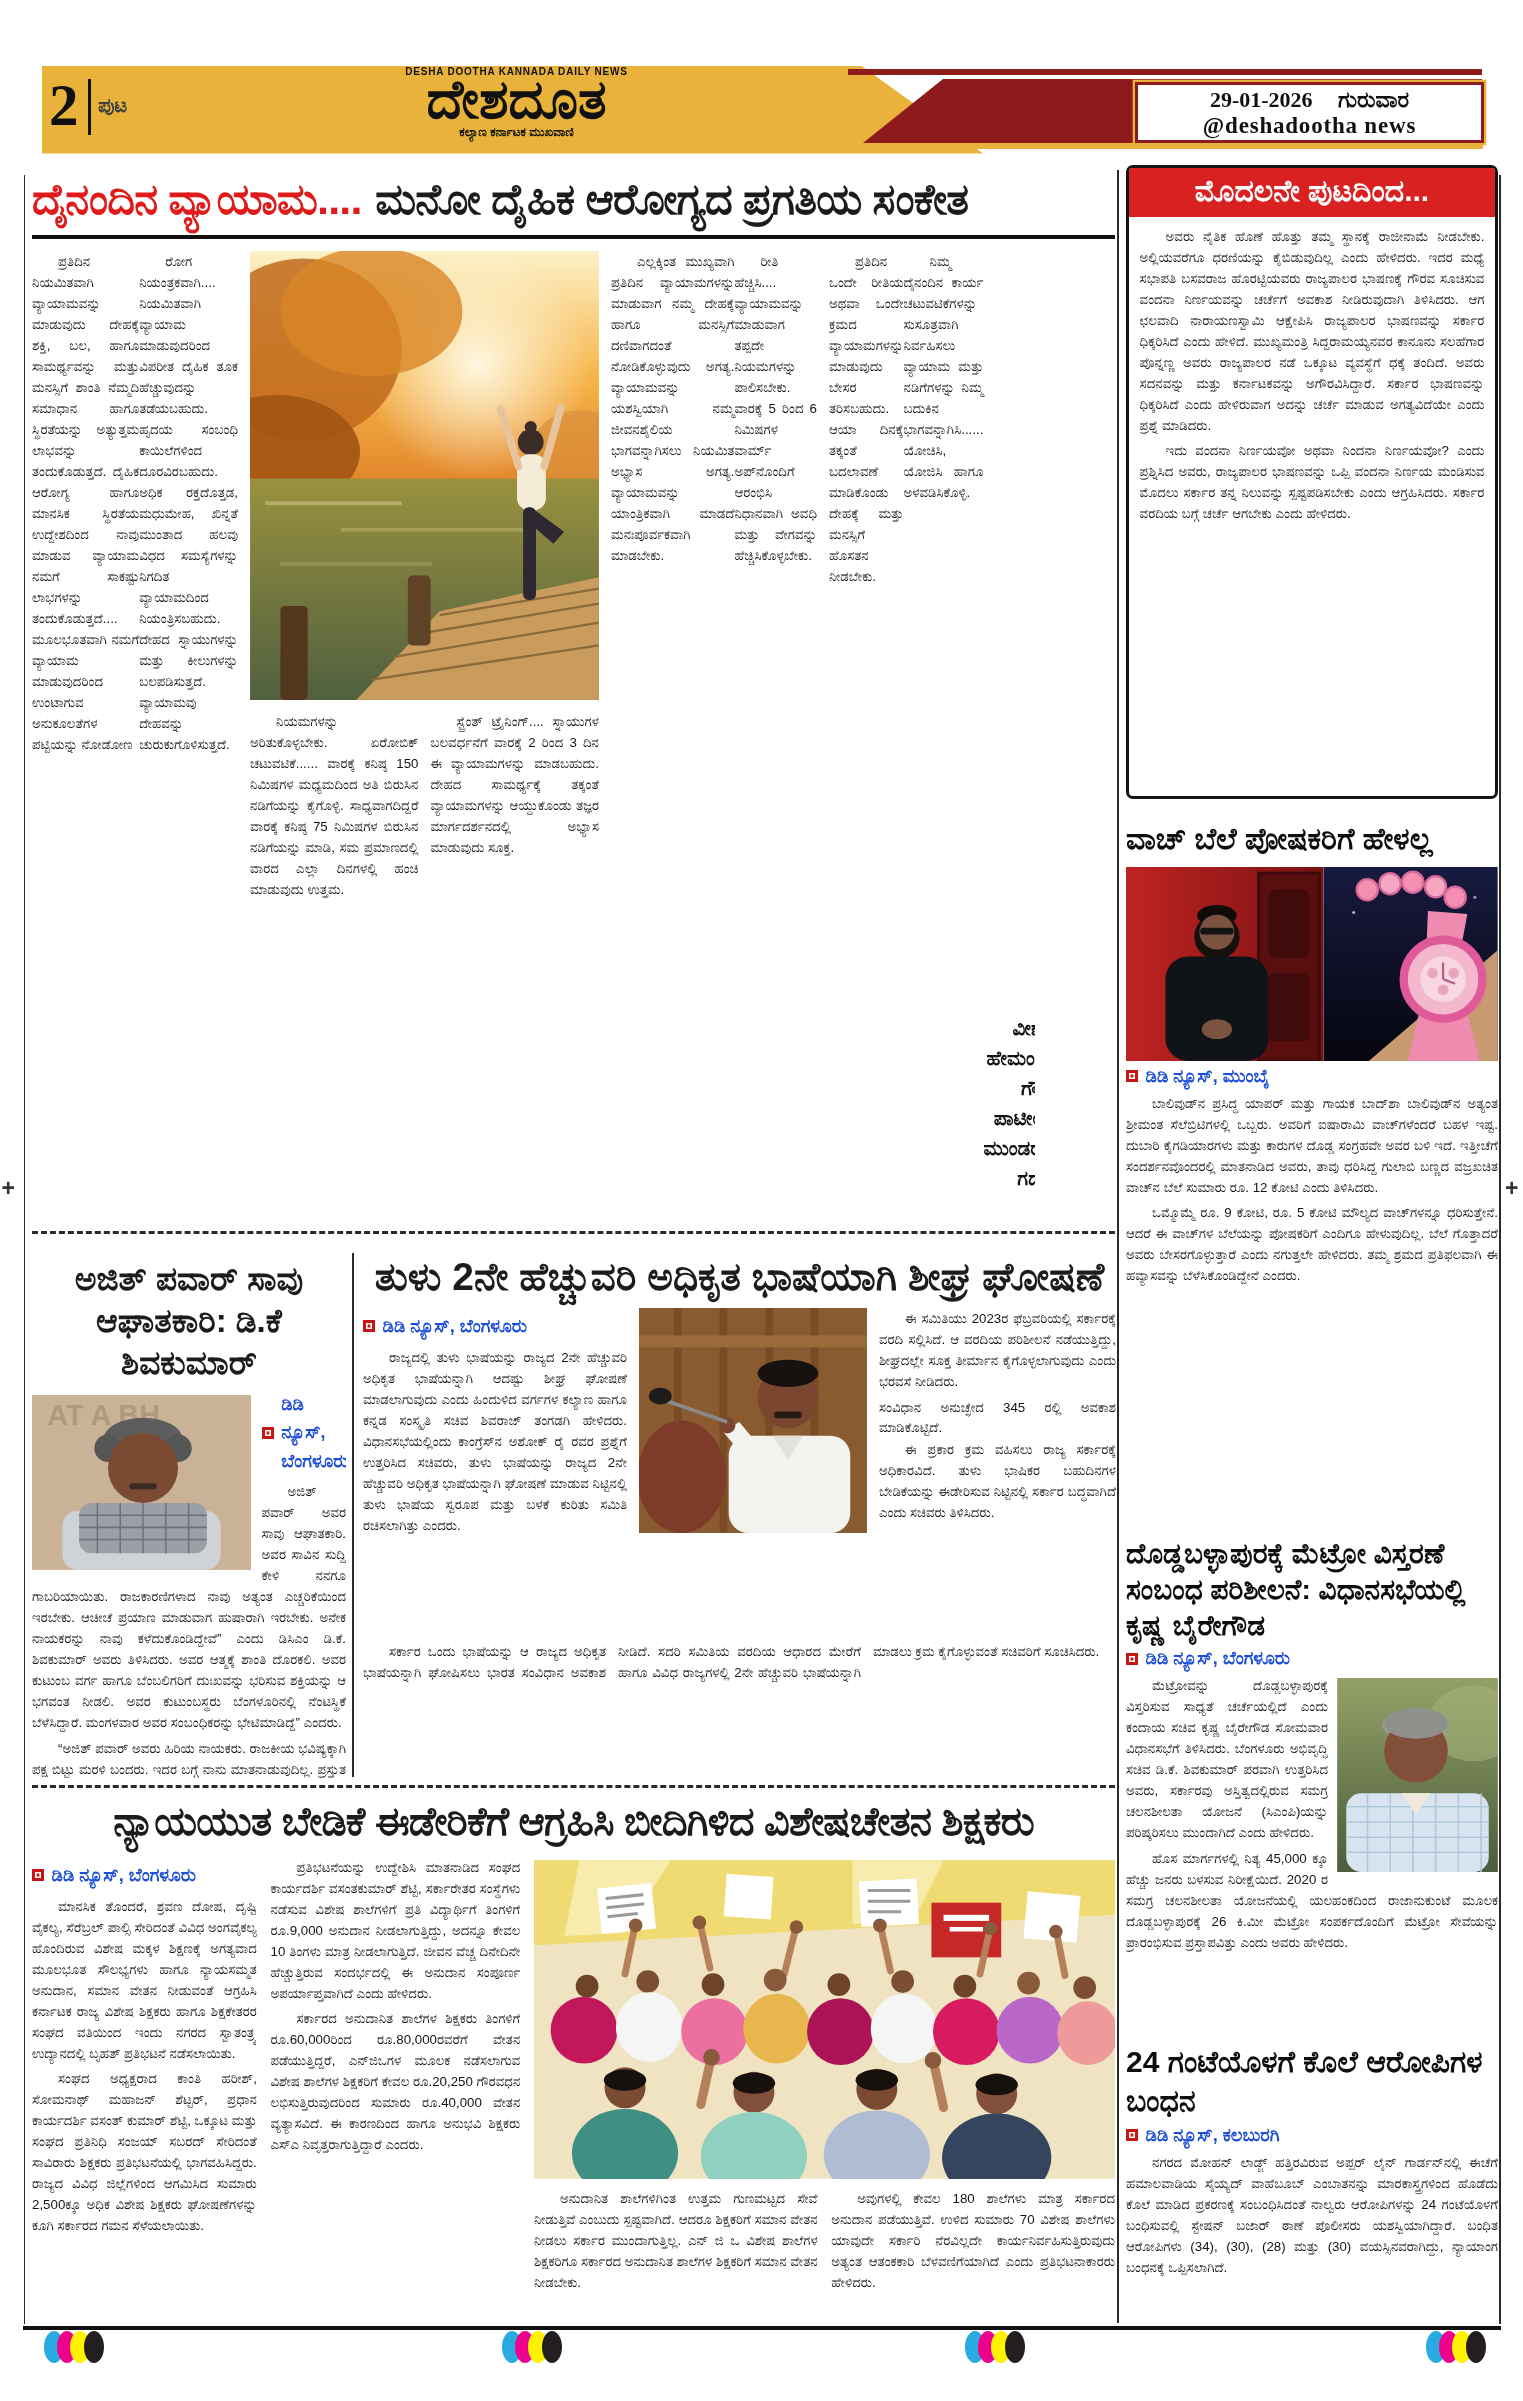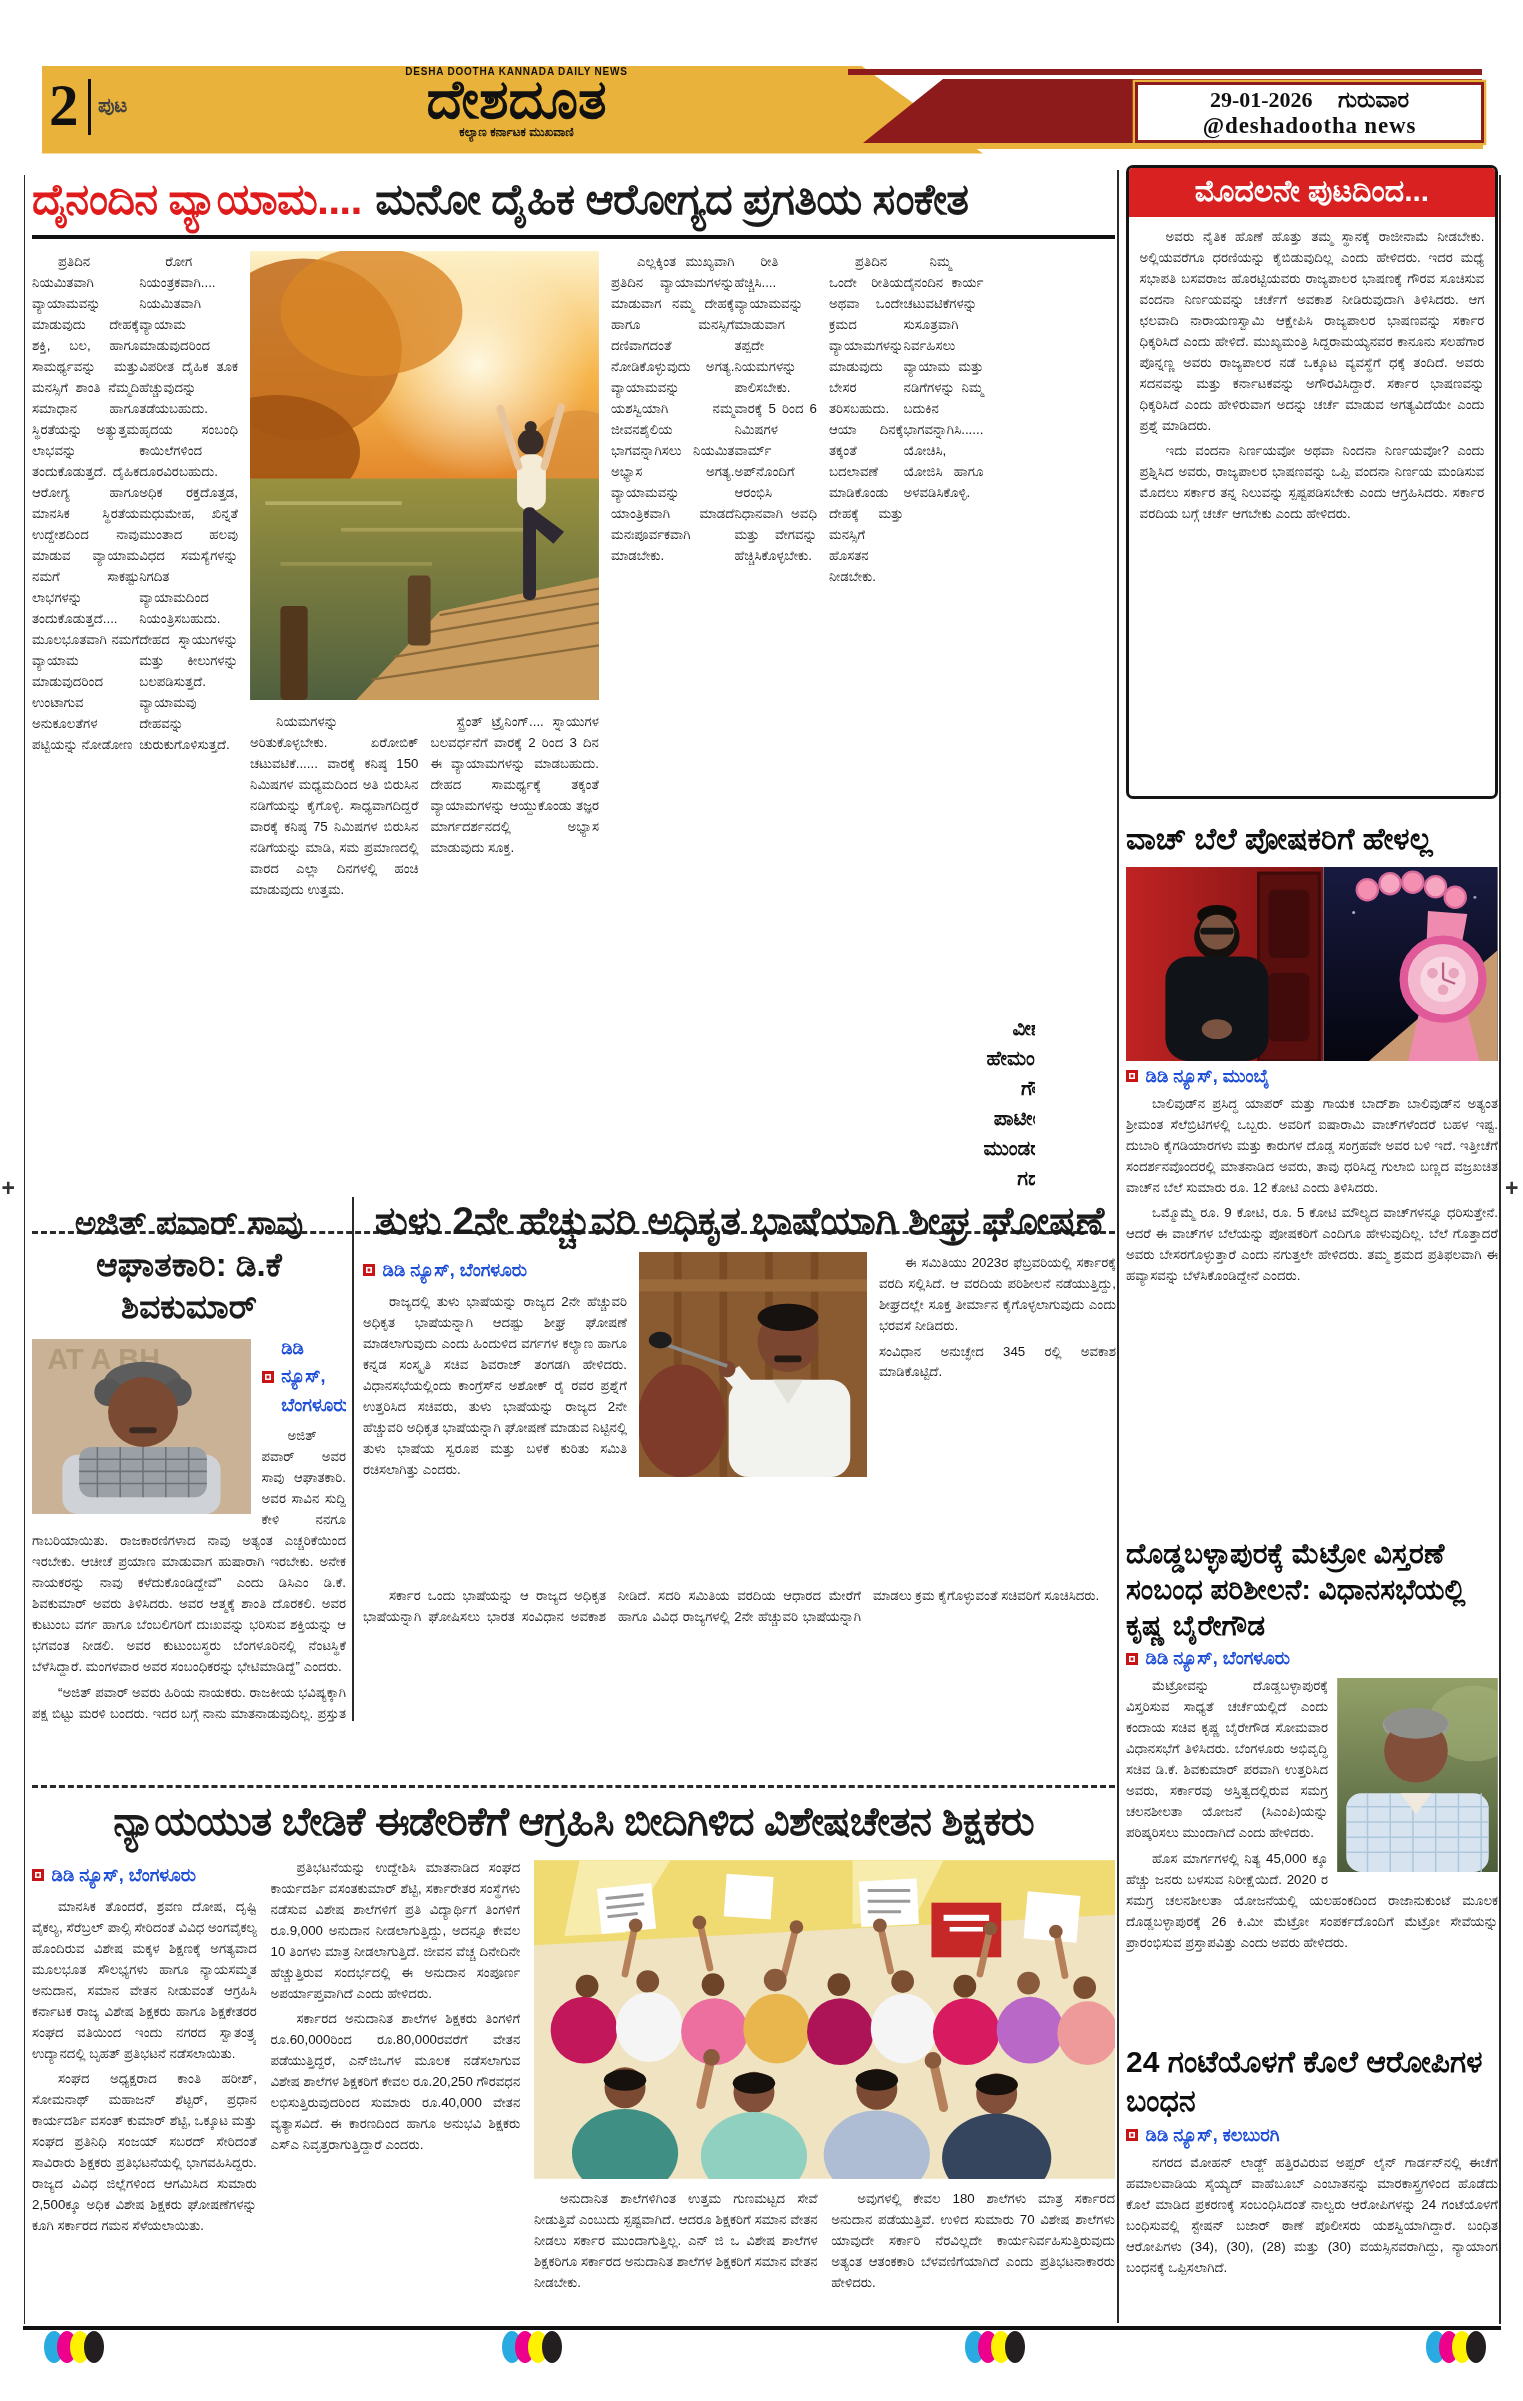--- a/index.html
+++ b/index.html
@@ -57,21 +57,21 @@
   .watch-photos{display:flex;margin-top:9px;height:194px;}
   .watch-photos .ph{height:194px;}
   .watch-body{height:425px;overflow:hidden;}
   .metro{margin-top:18px;}
   .metro h2{font-size:28px;line-height:36px;}
   .metro-photo{float:right;width:161px;height:194px;margin:3px 0 6px 9px;}
   .metro-body{height:349px;overflow:hidden;}
   .murder{margin-top:18px;}
   .murder-body{height:205px;overflow:hidden;}
   
-  .mid-band{position:absolute;left:32px;top:1182px;width:1083px;height:548px;}
+  .mid-band{position:absolute;left:32px;top:1238px;width:1083px;height:548px;}
   .ajit{position:absolute;left:0;top:20px;width:314px;height:524px;overflow:hidden;}
   .ajit h2{margin:0;text-align:center;font-size:33px;line-height:42px;font-weight:bold;}
   .ajit .photo{float:left;width:219px;height:175px;margin:4.6px 10.6px 4.6px 0;}
   .tulu{position:absolute;left:331px;top:15px;width:753px;height:531px;overflow:hidden;}
   .tulu h2{margin:0;font-size:39px;line-height:47px;font-weight:bold;text-align:center;}
   .tulu-row{display:flex;gap:12px;margin-top:7.6px;}
   .tulu-colA{width:264px;height:326px;overflow:hidden;}
   .tulu-photo{width:228px;height:225px;flex:0 0 auto;}
   .tulu-colB{width:237px;height:326px;overflow:hidden;}
   .tulu-note{font-size:13.3px;line-height:1.55;text-align:justify;margin-top:6px;}
@@ -382,20 +382,21 @@
             <rect x="178" y="136" width="36" height="9" rx="4" fill="#241a14"></rect>
             <polygon points="142,200 110,162 132,150 162,186" fill="#f2f2ee"></polygon>
             <circle cx="116" cy="154" r="11" fill="#7a4630"></circle>
             <line x1="30" y1="120" x2="116" y2="150" stroke="#8a8a8a" stroke-width="5"></line>
             <ellipse cx="28" cy="116" rx="15" ry="11" fill="#1d1d1d"></ellipse>
           </svg>
         </div>
         <div class="tulu-colB body-txt">
           <p>ಈ ಸಮಿತಿಯು 2023ರ ಫೆಬ್ರವರಿಯಲ್ಲಿ ಸರ್ಕಾರಕ್ಕೆ ವರದಿ ಸಲ್ಲಿಸಿದೆ. ಆ ವರದಿಯ ಪರಿಶೀಲನೆ ನಡೆಯುತ್ತಿದ್ದು, ಶೀಘ್ರದಲ್ಲೇ ಸೂಕ್ತ ತೀರ್ಮಾನ ಕೈಗೊಳ್ಳಲಾಗುವುದು ಎಂದು ಭರವಸೆ ನೀಡಿದರು.</p>
           <div class="tulu-note">ಸಂವಿಧಾನ ಅನುಚ್ಛೇದ 345 ರಲ್ಲಿ ಅವಕಾಶ ಮಾಡಿಕೊಟ್ಟಿದೆ.</div>
+          <p>ಈ ಪ್ರಕಾರ ಕ್ರಮ ವಹಿಸಲು ರಾಜ್ಯ ಸರ್ಕಾರಕ್ಕೆ ಅಧಿಕಾರವಿದೆ. ತುಳು ಭಾಷಿಕರ ಬಹುದಿನಗಳ ಬೇಡಿಕೆಯನ್ನು ಈಡೇರಿಸುವ ನಿಟ್ಟಿನಲ್ಲಿ ಸರ್ಕಾರ ಬದ್ಧವಾಗಿದೆ ಎಂದು ಸಚಿವರು ತಿಳಿಸಿದರು.</p>
         </div>
       </div>
       <div class="tulu-bottom body-txt">
         <p>ಸರ್ಕಾರ ಒಂದು ಭಾಷೆಯನ್ನು ಆ ರಾಜ್ಯದ ಅಧಿಕೃತ ಭಾಷೆಯನ್ನಾಗಿ ಘೋಷಿಸಲು ಭಾರತ ಸಂವಿಧಾನ ಅವಕಾಶ ನೀಡಿದೆ. ಸದರಿ ಸಮಿತಿಯ ವರದಿಯ ಆಧಾರದ ಮೇರೆಗೆ ಹಾಗೂ ವಿವಿಧ ರಾಜ್ಯಗಳಲ್ಲಿ 2ನೇ ಹೆಚ್ಚುವರಿ ಭಾಷೆಯನ್ನಾಗಿ ಮಾಡಲು ಕ್ರಮ ಕೈಗೊಳ್ಳುವಂತೆ ಸಚಿವರಿಗೆ ಸೂಚಿಸಿದರು.</p>
       </div>
     </div>
   </div>
 
   <div class="hdash" style="top:1785px;"></div>
 

